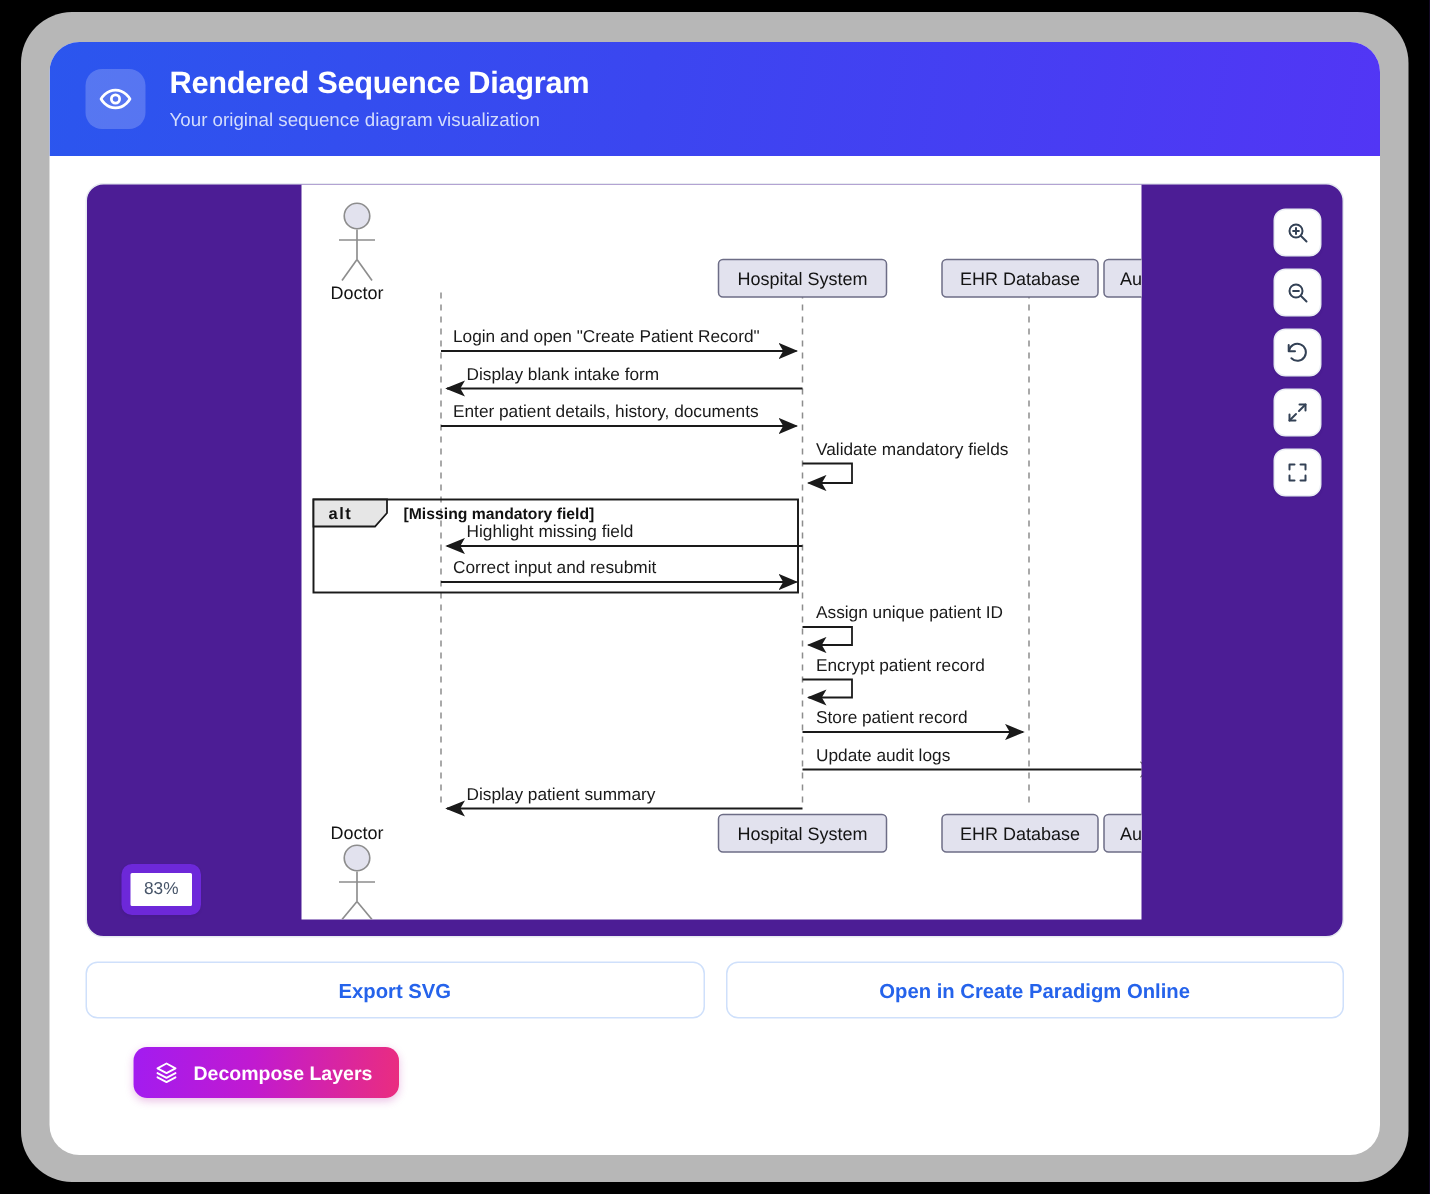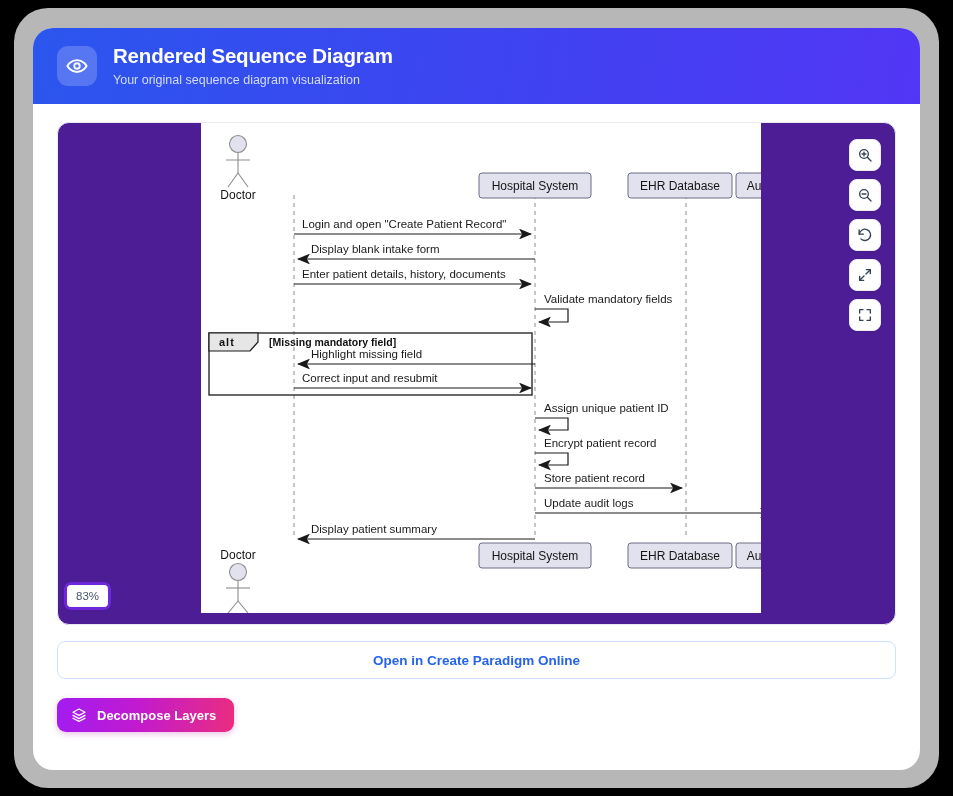--- a/index.html
+++ b/index.html
@@ -76,25 +76,25 @@
     background: #ffffff;
     border: 1px solid #e9edf3;
     border-radius: 8px;
     box-shadow: 0 1px 2px rgba(15,23,42,0.07);
     display: flex; align-items: center; justify-content: center;
     cursor: pointer;
   }
   .tool-btn svg { display: block; }
   .zoom-badge {
     position: absolute;
-    left: 6px; bottom: 14px;
+    left: 23px; bottom: 14px;
     min-width: 42px;
     padding: 5px 9px;
     background: #ffffff;
-    border: 3px solid #6d28d9;
+    border: 6px solid #6d28d9;
     border-radius: 7px;
     font-size: 11.5px; color: #475569; text-align: center;
     box-shadow: 0 1px 2px rgba(15,23,42,0.06);
   }
   
   .actions {
     display: flex; gap: 14px;
     padding: 16px 24px 0 24px;
   }
   .action-btn {
@@ -113,20 +113,21 @@
     display: inline-flex; align-items: center; gap: 10px;
     height: 34px;
     padding: 0 18px 0 14px;
     border: none;
     border-radius: 9px;
     background: linear-gradient(95deg, #a21cf0 0%, #c11ad0 45%, #ea2d7f 100%);
     color: #ffffff;
     font-size: 13px; font-weight: bold;
     cursor: pointer;
     box-shadow: 0 2px 6px rgba(180,30,160,0.28);
+    margin-left: 32px;
   }
   .decompose-btn svg { display: block; }
   
   .dg { font-family: "Liberation Sans", sans-serif; }
   .lbl { font-size: 11.5px; fill: #1a1a1a; }
   .plabel { font-size: 12px; fill: #141414; }
   .altkw { font-size: 11px; font-weight: bold; fill: #111111; letter-spacing: 1px; }
   .altguard { font-size: 10.5px; font-weight: bold; fill: #111111; }
 </style>
 </head>
@@ -326,20 +327,21 @@
             </svg>
           </span>
         </div>
       </div>
 
       <div class="zoom-badge">83%</div>
     </div>
   </div>
 
   <div class="actions">
+    <div class="action-btn">Export SVG</div>
     <div class="action-btn">Open in Create Paradigm Online</div>
   </div>
 
   <div class="decompose-row">
     <div class="decompose-btn">
       <span>
         <svg width="16" height="16" viewBox="0 0 24 24" fill="none" stroke="#ffffff" stroke-width="1.9" stroke-linecap="round" stroke-linejoin="round">
           <polygon points="12,3 21,7.8 12,12.6 3,7.8"></polygon>
           <polyline points="3,12.6 12,17.4 21,12.6"></polyline>
           <polyline points="3,16.8 12,21.6 21,16.8"></polyline>

